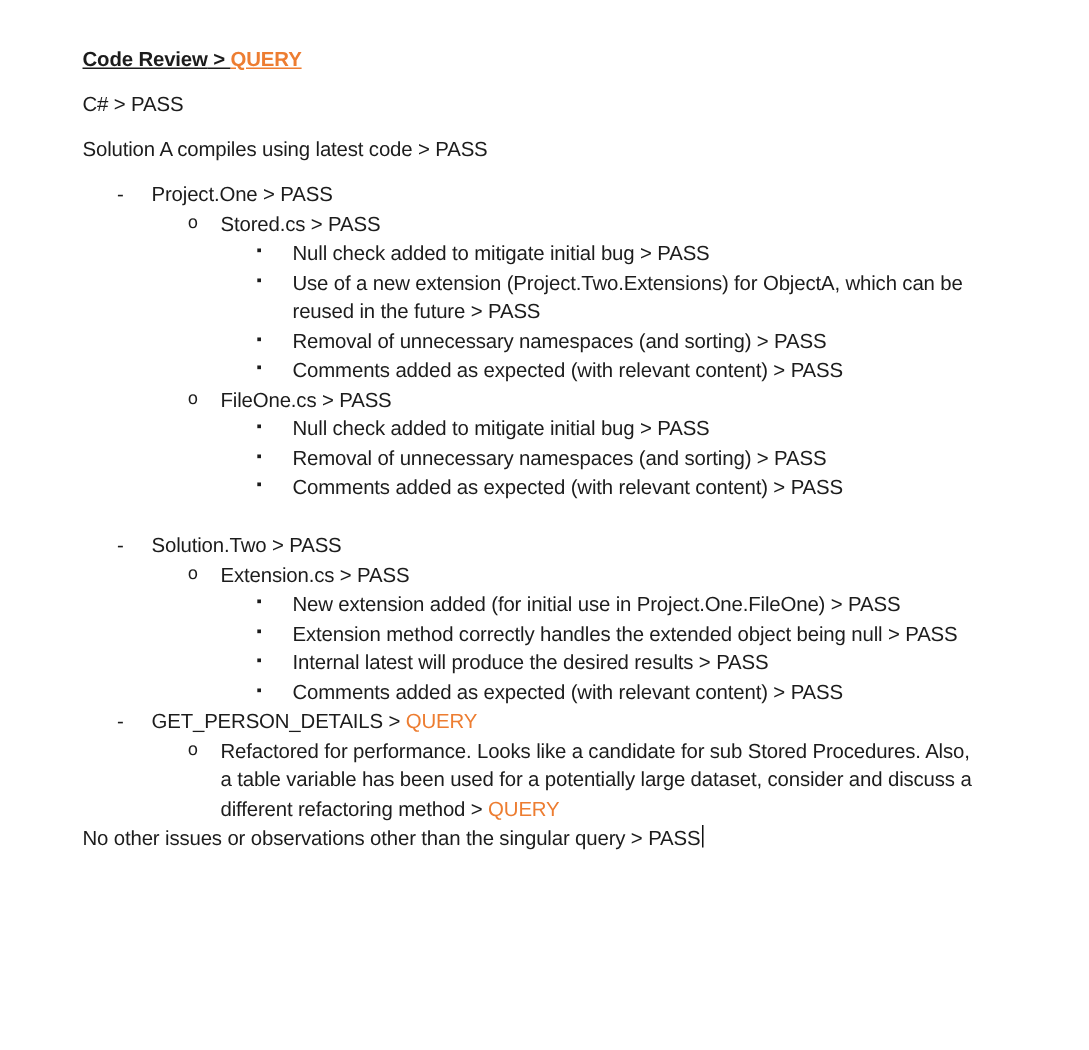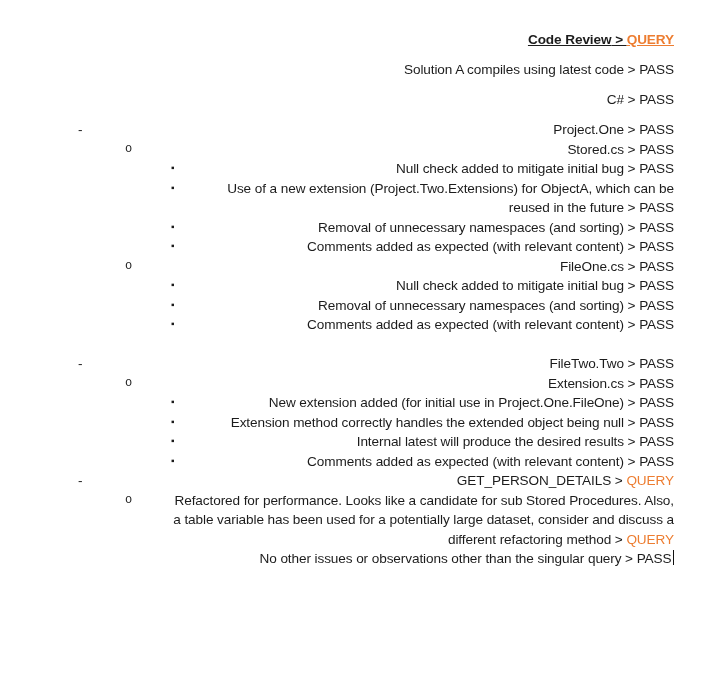--- a/index.html
+++ b/index.html
@@ -4,21 +4,21 @@
 <style>
   :root { --text:#1c1c1c; --accent:#ed7d31; }
   html,body { margin:0; padding:0; background:#ffffff; }
   body {
     width:726px; height:700px; overflow:hidden;
     font-family:"Liberation Sans","DejaVu Sans",sans-serif;
     font-size:13.6px; letter-spacing:-0.1px; color:var(--text);
   }
   .page {
     box-sizing:border-box; width:726px; height:700px;
-    padding:30px 52px 0 55px; background:#ffffff; cursor:text;text-align:right;
+    padding:30px 52px 0 55px; background:#ffffff; cursor:text;
   }
   .line { position:relative; line-height:19.5px; }
   .para { margin:0 0 10.5px 0; }
   .title { font-weight:bold; margin:0 0 10.5px 0; }
   .title .txt, .title .sep, .title .status { text-decoration:underline; }
   .item { margin:0; }
   .lvl1 { padding-left:46px; }  .lvl1 > .bullet { left:23px; }
   .lvl2 { padding-left:92px; }  .lvl2 > .bullet { left:70px; }
   .lvl3 { padding-left:140px; } .lvl3 > .bullet { left:116px; }
   .bullet { position:absolute; top:0; }
@@ -38,35 +38,35 @@
     animation:blink 1.06s step-end infinite;
   }
   @keyframes blink { 50% { opacity:0; } }
 </style>
 </head>
 <body>
 
 <div class="page">
   <div id="doc-body">
       <div class="line title"><span class="txt">Code Review</span><span class="sep"> &gt; </span><span class="status accent">QUERY</span></div>
+      <div class="line para"><span class="txt">C#</span><span class="sep"> &gt; </span><span class="status plain">PASS</span></div>
       <div class="line para"><span class="txt">Solution A compiles using latest code</span><span class="sep"> &gt; </span><span class="status plain">PASS</span></div>
-      <div class="line para"><span class="txt">C#</span><span class="sep"> &gt; </span><span class="status plain">PASS</span></div>
       <div class="line item lvl1"><span class="bullet dash">-</span><span class="txt">Project.One</span><span class="sep"> &gt; </span><span class="status plain">PASS</span></div>
       <div class="line item lvl2"><span class="bullet circle">o</span><span class="txt">Stored.cs</span><span class="sep"> &gt; </span><span class="status plain">PASS</span></div>
       <div class="line item lvl3"><span class="bullet square">▪</span><span class="txt">Null check added to mitigate initial bug</span><span class="sep"> &gt; </span><span class="status plain">PASS</span></div>
       <div class="line item lvl3"><span class="bullet square">▪</span><span class="txt">Use of a new extension (Project.Two.Extensions) for ObjectA, which can be
 reused in the future</span><span class="sep"> &gt; </span><span class="status plain">PASS</span></div>
       <div class="line item lvl3"><span class="bullet square">▪</span><span class="txt">Removal of unnecessary namespaces (and sorting)</span><span class="sep"> &gt; </span><span class="status plain">PASS</span></div>
       <div class="line item lvl3"><span class="bullet square">▪</span><span class="txt">Comments added as expected (with relevant content)</span><span class="sep"> &gt; </span><span class="status plain">PASS</span></div>
       <div class="line item lvl2"><span class="bullet circle">o</span><span class="txt">FileOne.cs</span><span class="sep"> &gt; </span><span class="status plain">PASS</span></div>
       <div class="line item lvl3"><span class="bullet square">▪</span><span class="txt">Null check added to mitigate initial bug</span><span class="sep"> &gt; </span><span class="status plain">PASS</span></div>
       <div class="line item lvl3"><span class="bullet square">▪</span><span class="txt">Removal of unnecessary namespaces (and sorting)</span><span class="sep"> &gt; </span><span class="status plain">PASS</span></div>
       <div class="line item lvl3"><span class="bullet square">▪</span><span class="txt">Comments added as expected (with relevant content)</span><span class="sep"> &gt; </span><span class="status plain">PASS</span></div>
       <div class="spacer"></div>
-      <div class="line item lvl1"><span class="bullet dash">-</span><span class="txt">FileTwo.Two</span><span class="sep"> &gt; </span><span class="status plain">PASS</span></div>
+      <div class="line item lvl1"><span class="bullet dash">-</span><span class="txt">Solution.Two</span><span class="sep"> &gt; </span><span class="status plain">PASS</span></div>
       <div class="line item lvl2"><span class="bullet circle">o</span><span class="txt">Extension.cs</span><span class="sep"> &gt; </span><span class="status plain">PASS</span></div>
       <div class="line item lvl3"><span class="bullet square">▪</span><span class="txt">New extension added (for initial use in Project.One.FileOne)</span><span class="sep"> &gt; </span><span class="status plain">PASS</span></div>
       <div class="line item lvl3"><span class="bullet square">▪</span><span class="txt">Extension method correctly handles the extended object being null</span><span class="sep"> &gt; </span><span class="status plain">PASS</span></div>
       <div class="line item lvl3"><span class="bullet square">▪</span><span class="txt">Internal latest will produce the desired results</span><span class="sep"> &gt; </span><span class="status plain">PASS</span></div>
       <div class="line item lvl3"><span class="bullet square">▪</span><span class="txt">Comments added as expected (with relevant content)</span><span class="sep"> &gt; </span><span class="status plain">PASS</span></div>
       <div class="line item lvl1"><span class="bullet dash">-</span><span class="txt">GET_PERSON_DETAILS</span><span class="sep"> &gt; </span><span class="status accent">QUERY</span></div>
       <div class="line item lvl2"><span class="bullet circle">o</span><span class="txt">Refactored for performance. Looks like a candidate for sub Stored Procedures. Also,
 a table variable has been used for a potentially large dataset, consider and discuss a
 different refactoring method</span><span class="sep"> &gt; </span><span class="status accent">QUERY</span></div>
       <div class="line para extra-gap"><span class="txt">No other issues or observations other than the singular query</span><span class="sep"> &gt; </span><span class="status plain">PASS</span><span class="caret"></span></div>

